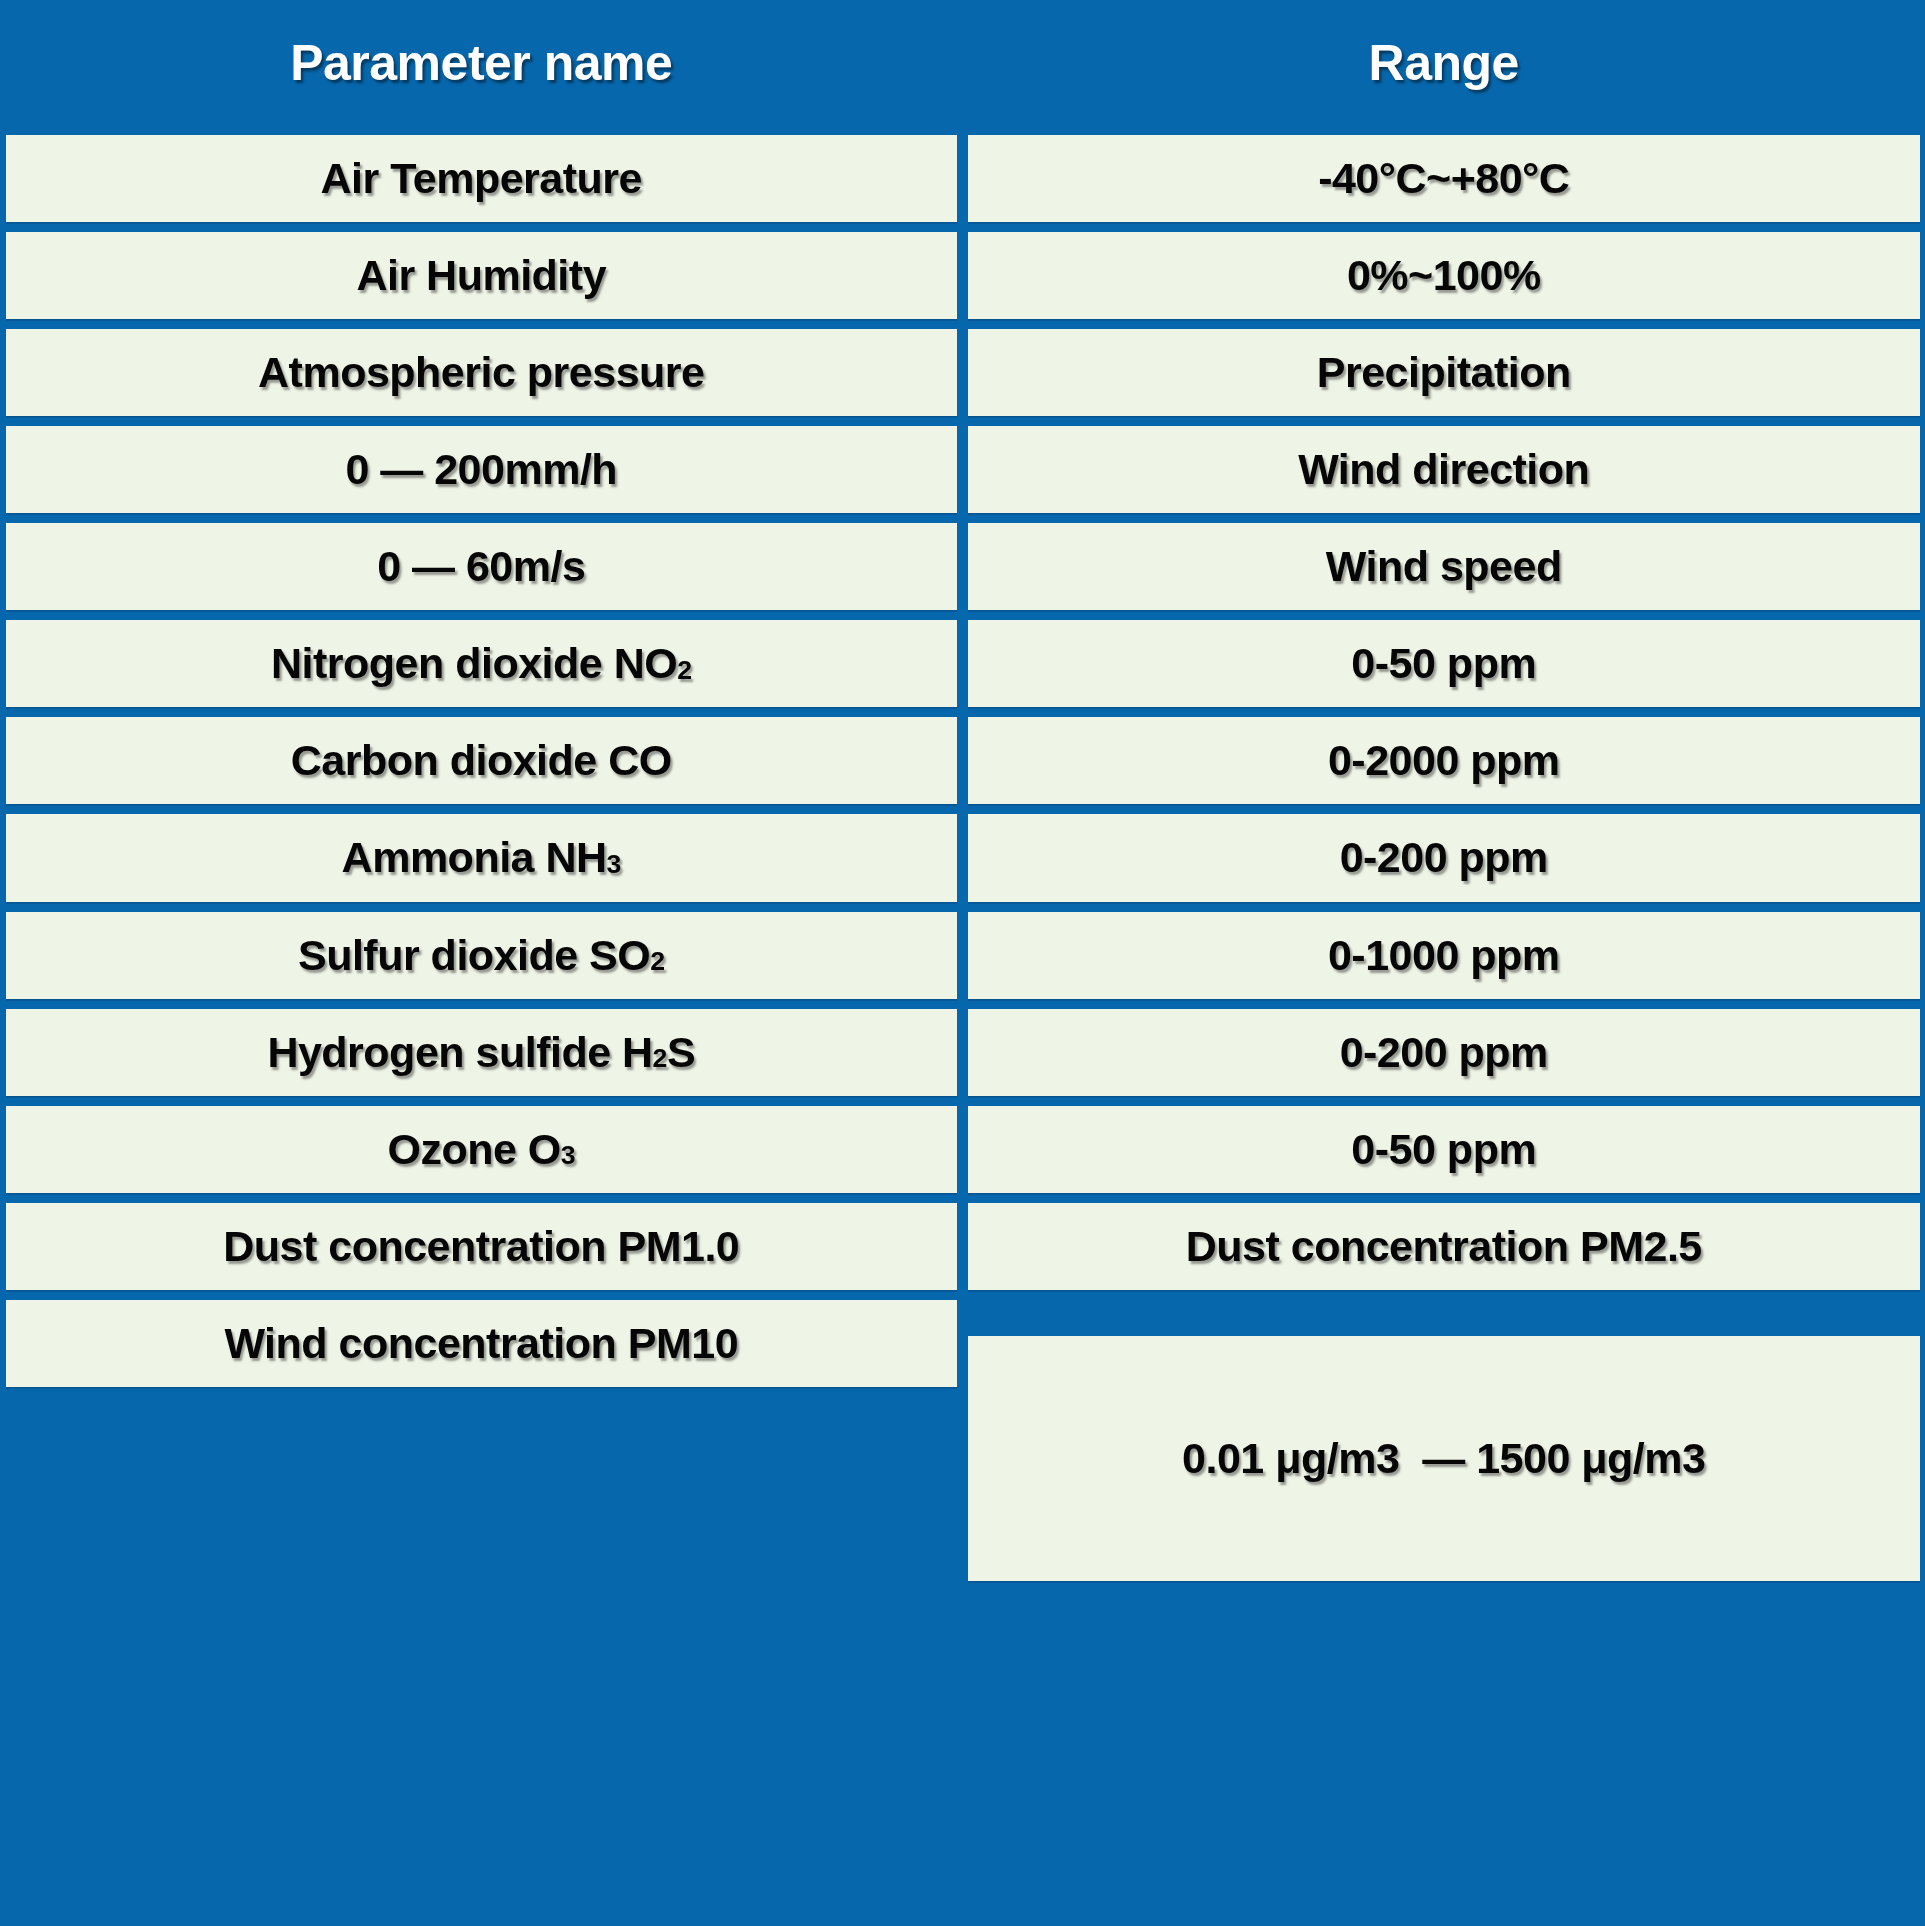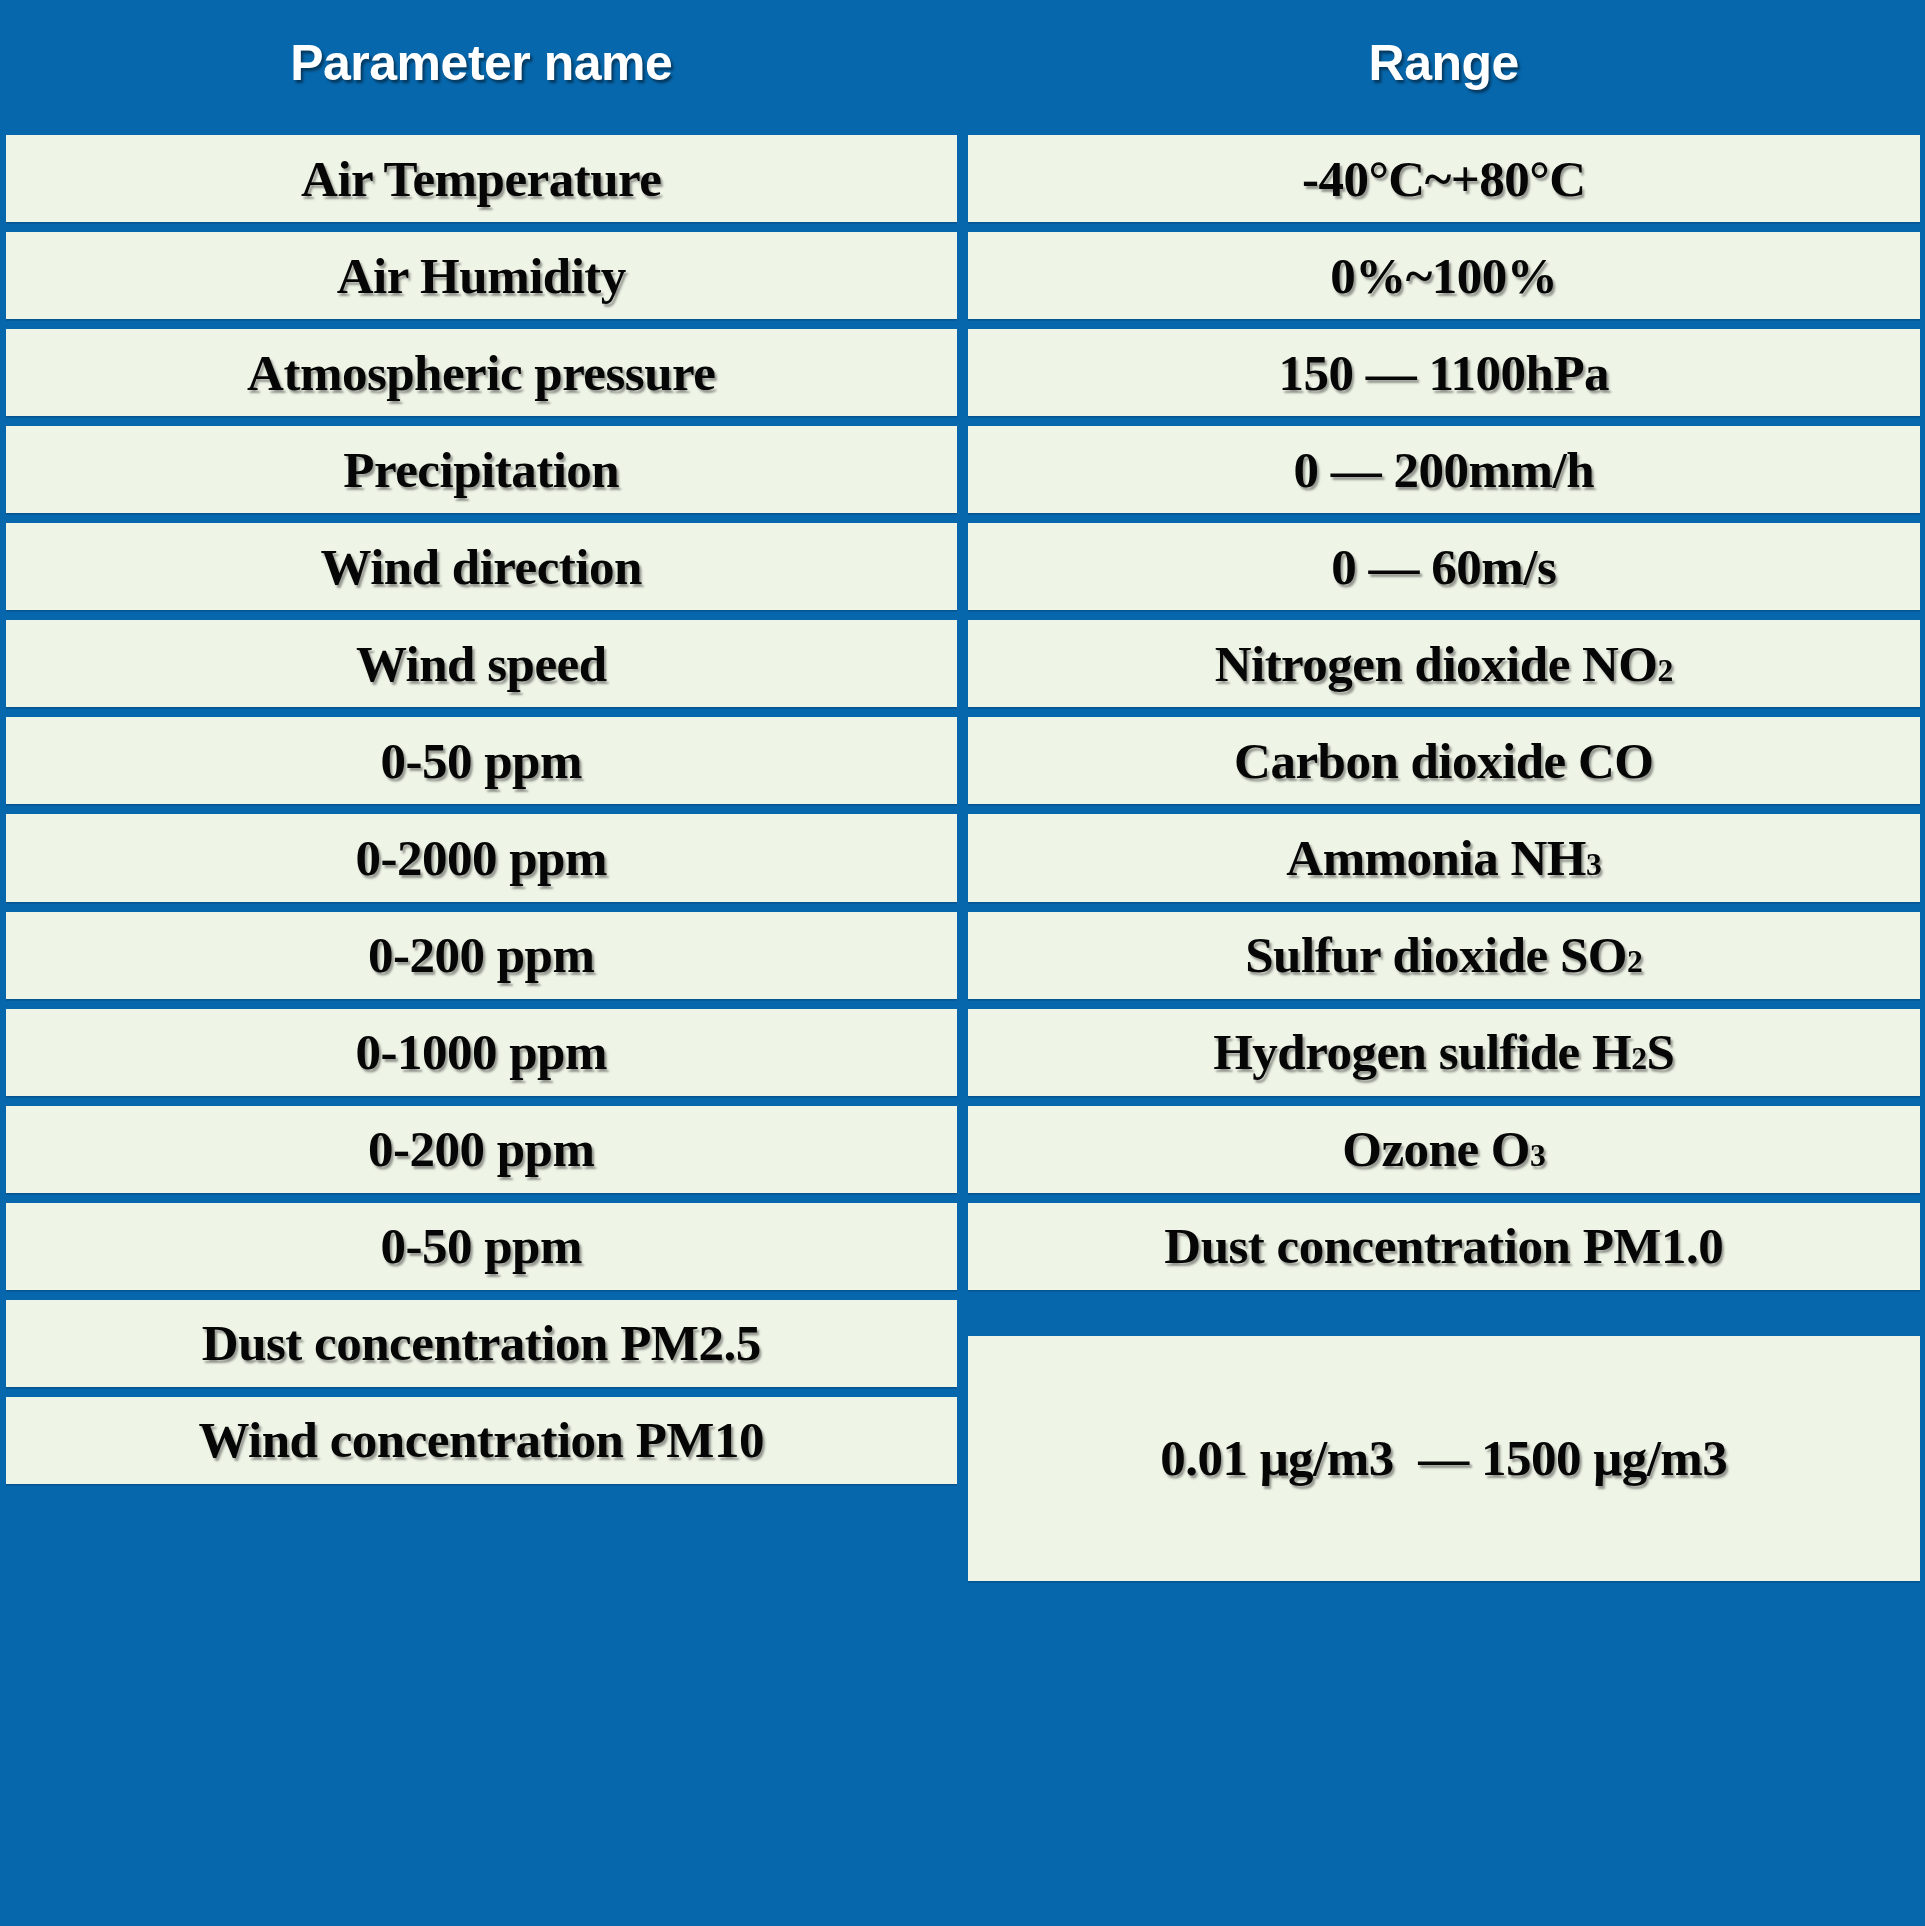--- a/index.html
+++ b/index.html
@@ -29,27 +29,26 @@
     font-size: 50px;
     letter-spacing: -0.5px;
     text-shadow: 2.2px 3.3px 2.7px rgba(0,0,0,0.45);
   }
   .cell {
     background: #eef4e6;
     display: flex;
     align-items: center;
     justify-content: center;
     color: #060606;
-    font-size: 51px;
+    font-size: 43px;
     letter-spacing: -0.5px;
     text-align: left;
     text-shadow: 2.2px 2.7px 2.2px rgba(40,40,40,0.45);
     box-shadow: 0 1.6px 0 rgba(0,30,60,0.25);
     white-space: pre;
-    font-family: Liberation Serif, serif;
   }
   .cell sub {
     font-size: 0.62em;
     line-height: 0;
     position: relative;
     top: 0.22em;
   }
   .merged {
     grid-column: 2;
     grid-row: 14 / 17;
@@ -64,21 +63,20 @@
   <div class="hcell">Parameter name</div>
   <div class="hcell">Range</div>
 
   <div class="cell"><span>Air Temperature</span><sub></sub><span></span></div>
   <div class="cell">-40°C~+80°C</div>
 
   <div class="cell"><span>Air Humidity</span><sub></sub><span></span></div>
   <div class="cell">0%~100%</div>
 
   <div class="cell"><span>Atmospheric pressure</span><sub></sub><span></span></div>
-  <div class="cell">150 — 1100hPa</div>
 
   <div class="cell"><span>Precipitation</span><sub></sub><span></span></div>
   <div class="cell">0 — 200mm/h</div>
 
   <div class="cell"><span>Wind direction</span><sub></sub><span></span></div>
   <div class="cell">0 — 60m/s</div>
 
   <div class="cell"><span>Wind speed</span><sub></sub><span></span></div>
 
   <div class="cell"><span>Nitrogen dioxide NO</span><sub>2</sub><span></span></div>

